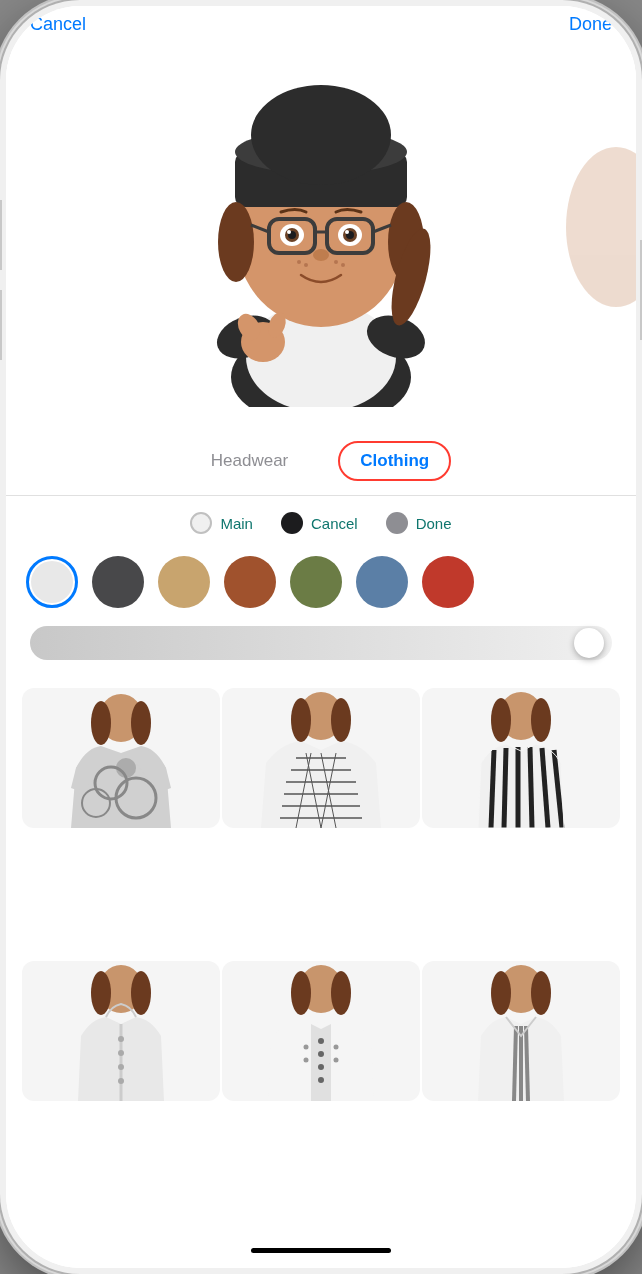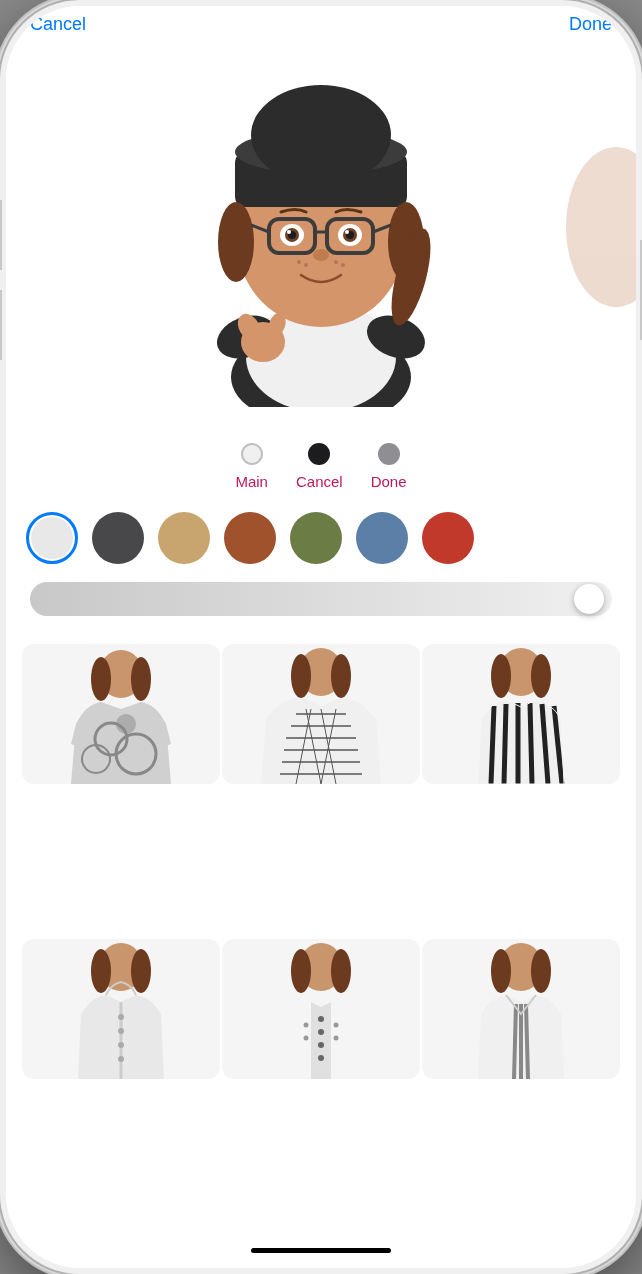--- a/index.html
+++ b/index.html
@@ -207,23 +207,22 @@
       justify-content: center;
       align-items: center;
       gap: 28px;
       margin-bottom: 16px;
     }
     .toggle-option {
       display: flex;
       align-items: center;
       gap: 8px;
       font-size: 15px;
-      color: #be185d;
+      color: #0f766e;
       cursor: pointer;
-      flex-direction: column;
     }
     .toggle-circle {
       width: 22px;
       height: 22px;
       border-radius: 50%;
       border: 2px solid #e0e0e0;
     }
     .toggle-circle.white { background: #f0f0f0; border-color: #c0c0c0; }
     .toggle-circle.black { background: #1c1c1e; border: none; }
     .toggle-circle.gray { background: #8e8e93; border: none; }
@@ -399,20 +398,24 @@
           </svg>
         </div>
 
         <div style="position:absolute;right:-10px;top:60px;width:80px;height:200px;overflow:hidden;opacity:0.4;">
           <svg viewBox="0 0 100 240" width="100" height="240">
             <ellipse cx="50" cy="120" rx="50" ry="80" fill="#d4a88a"></ellipse>
           </svg>
         </div>
       </div>
 
+      <div class="category-tabs">
+        <span class="tab-item">Headwear</span>
+        <span class="tab-item active">Clothing</span>
+      </div>
 
       <div class="color-section">
 
         <div class="color-toggle">
           <div class="toggle-option">
             <div class="toggle-circle white"></div>
             <span>Main</span>
           </div>
           <div class="toggle-option">
             <div class="toggle-circle black"></div>

